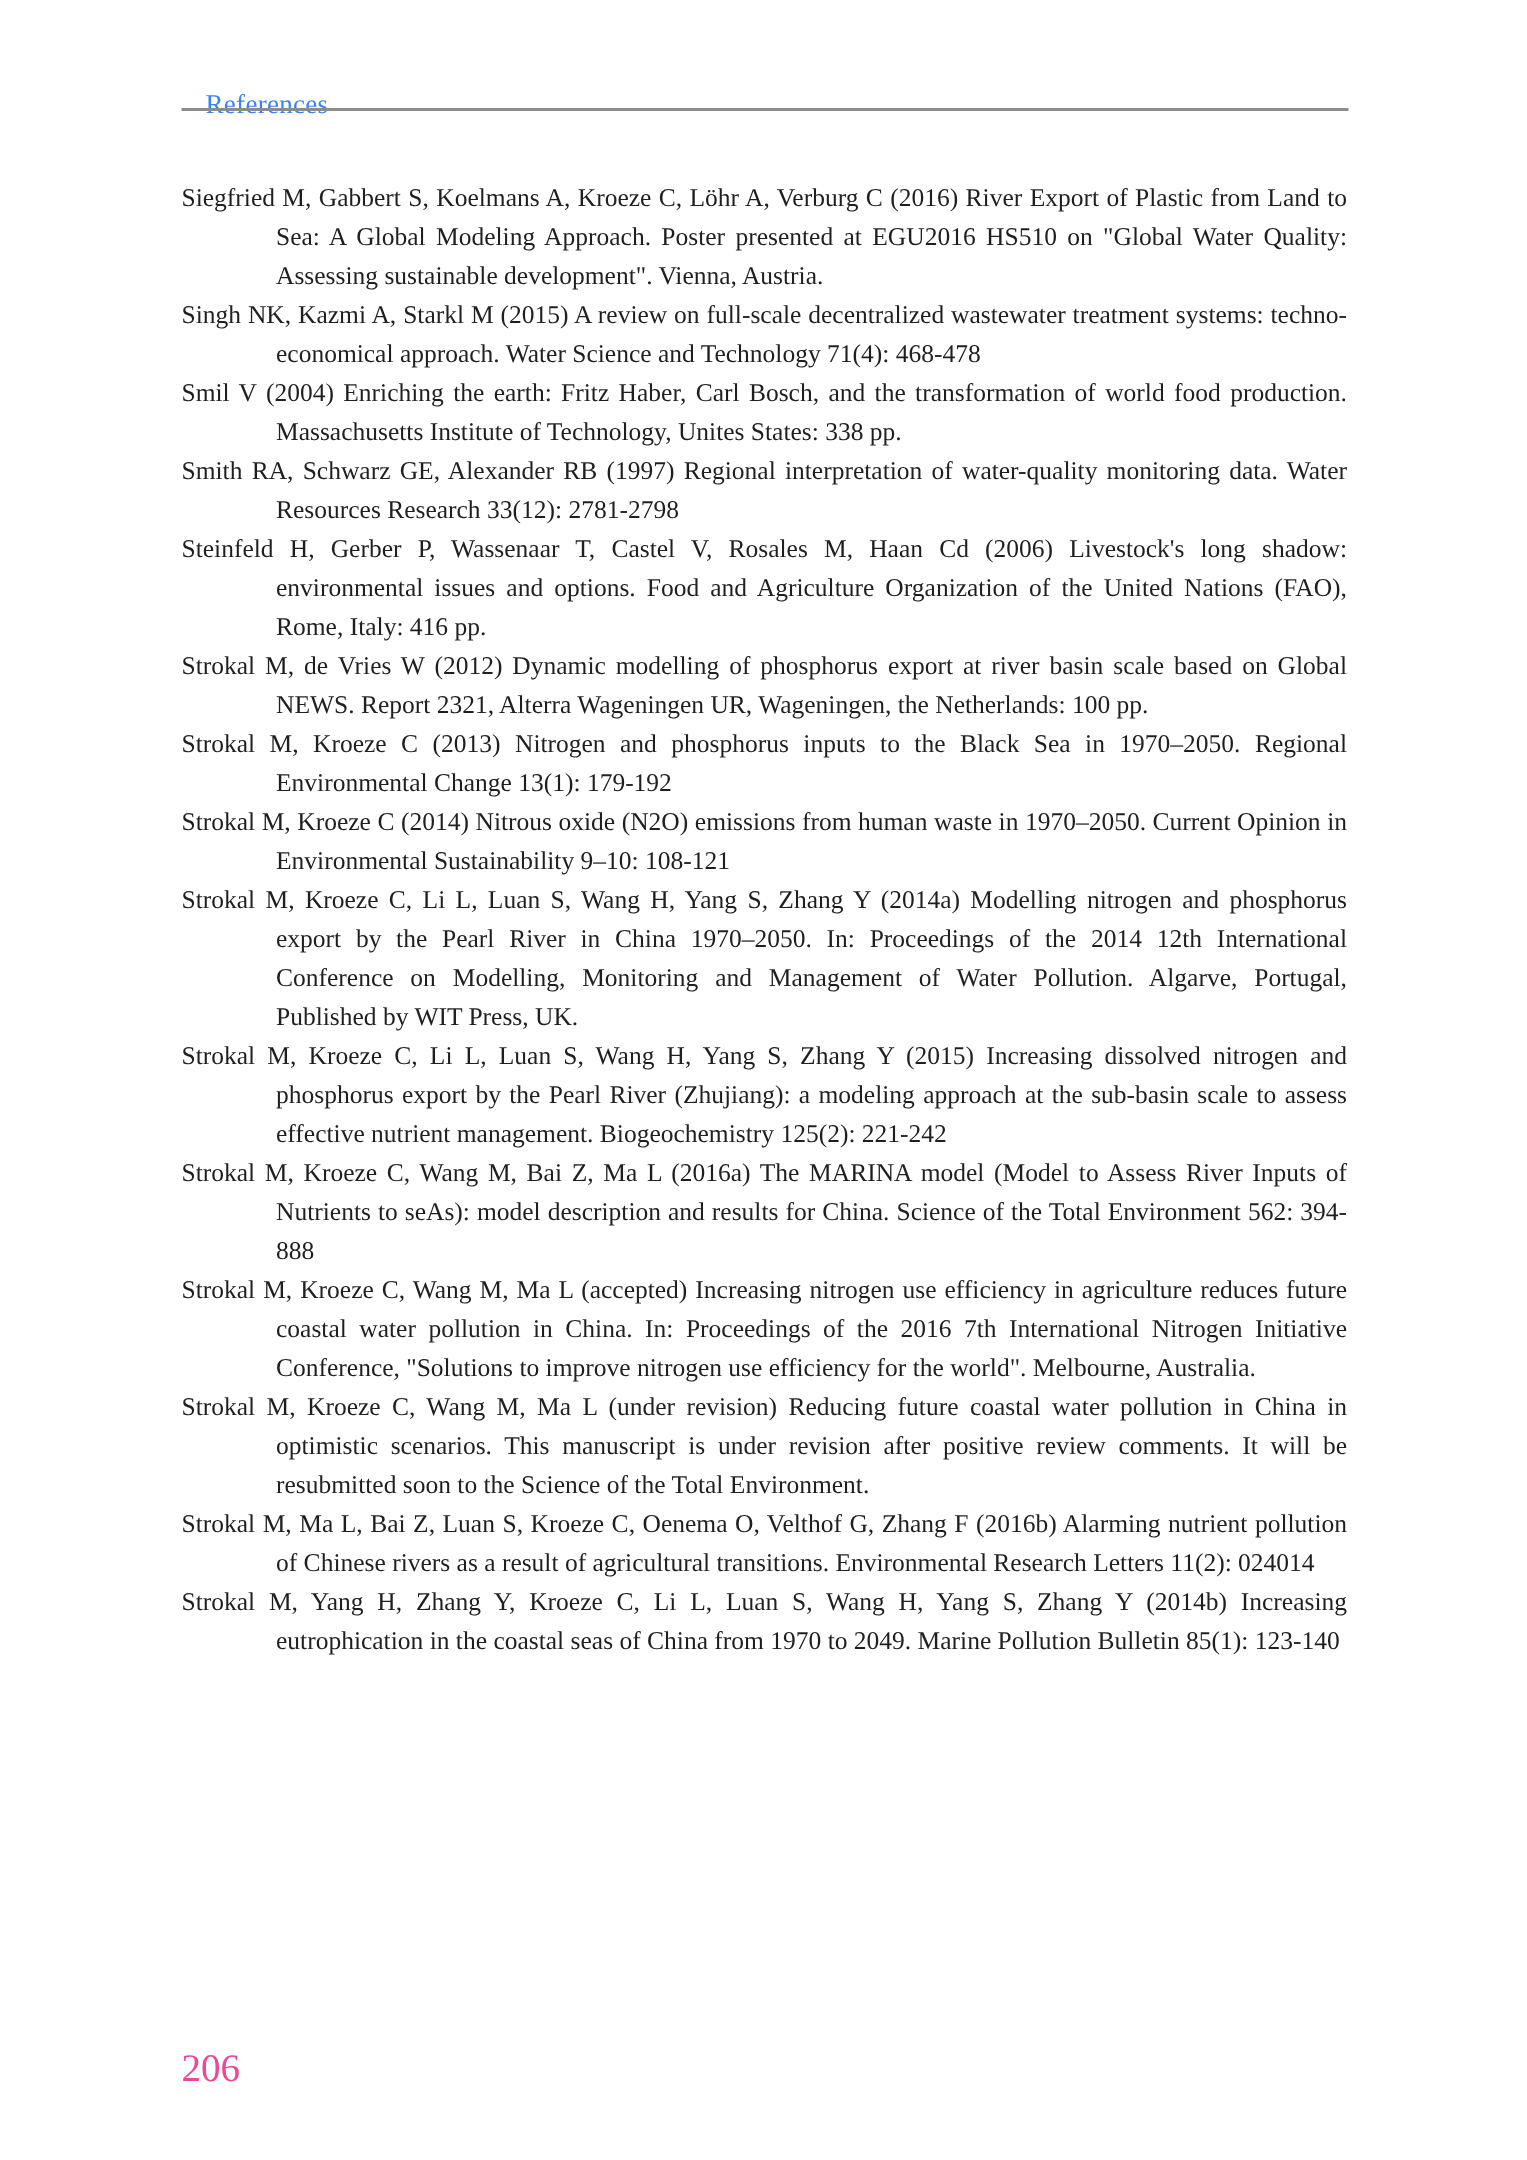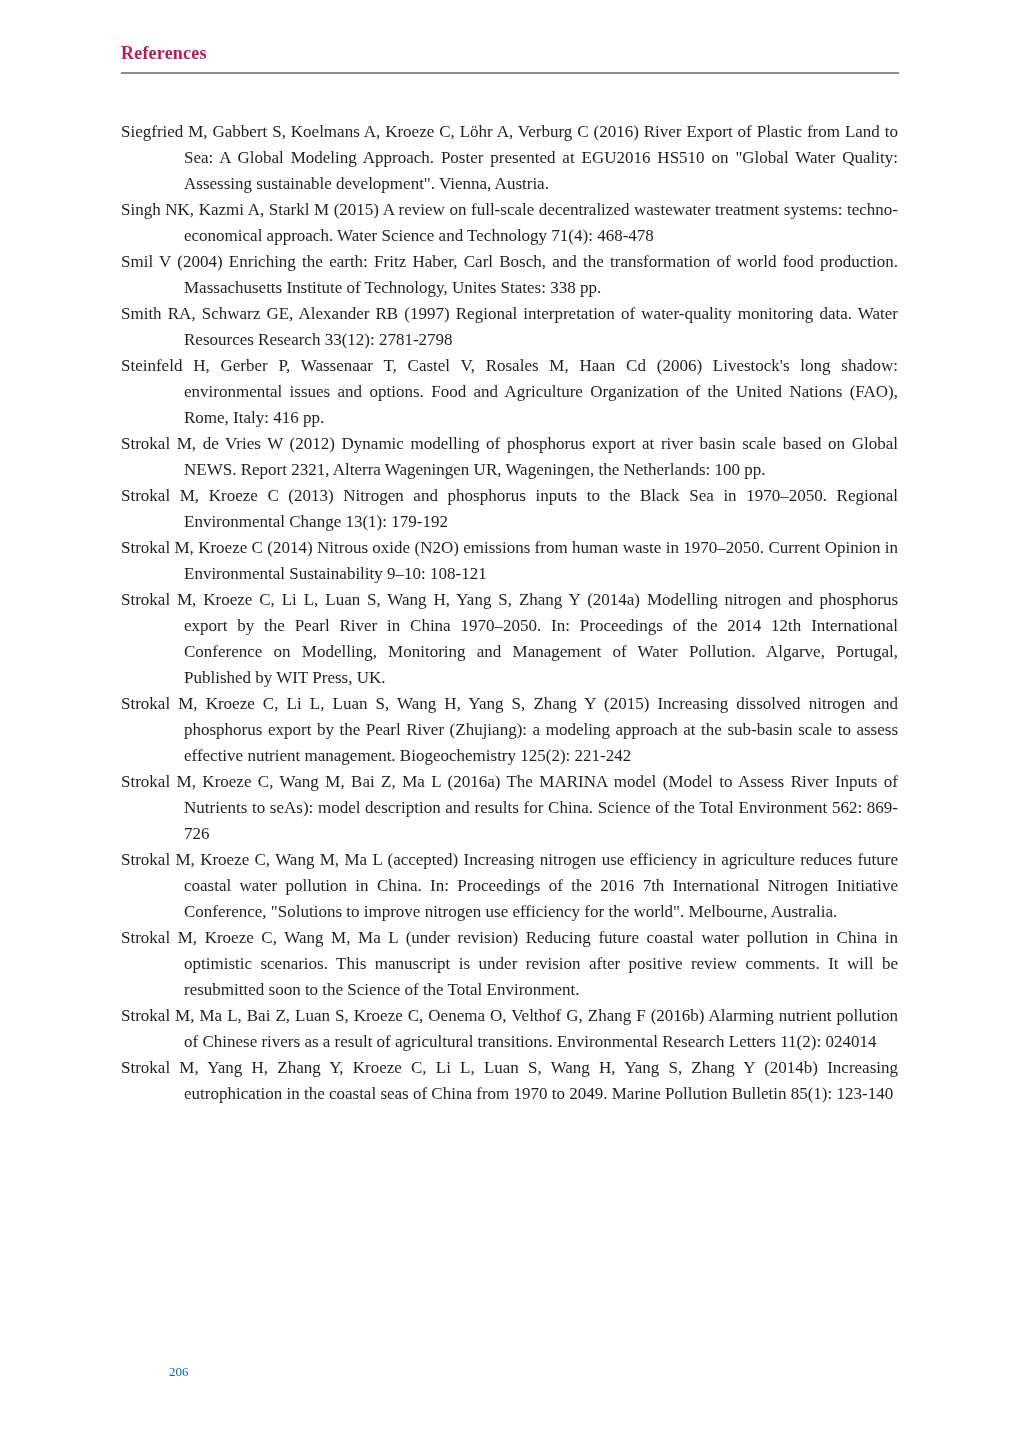--- a/index.html
+++ b/index.html
@@ -19,24 +19,24 @@
     position: absolute;
     inset: 0;
   }
   .doc-header {
     position: absolute;
     left: 121px;
     top: 43px;
     width: 778px;
   }
   .doc-header .title {
-    margin: 0;
+    margin: 16px;
     font-size: 18px;
-    font-weight: bold;
-    color: #be185d;
+    font-weight: normal;
+    color: #3b82f6;
     letter-spacing: 0.2px;
   }
   .header-rule {
     position: absolute;
     left: 121px;
     top: 72px;
     width: 778px;
     height: 1.5px;
     background: #8c8c8c;
   }
@@ -51,23 +51,22 @@
   }
   .ref {
     margin: 0;
     padding-left: 63px;
     text-indent: -63px;
   }
   .page-number {
     position: absolute;
     left: 121px;
     top: 1364px;
-    font-size: 13px;
-    color: #0369a1;
-    margin-left: 48px;
+    font-size: 26px;
+    color: #ec4899;
   }
 </style>
 </head>
 <body>
 
 <div class="page">
 
   <header class="doc-header">
     <h1 class="title">References</h1>
   </header>
@@ -77,21 +76,21 @@
     <p class="ref">Siegfried M, Gabbert S, Koelmans A, Kroeze C, Löhr A, Verburg C (2016) River Export of Plastic from Land to Sea: A Global Modeling Approach. Poster presented at EGU2016 HS510 on "Global Water Quality: Assessing sustainable development". Vienna, Austria.</p>
     <p class="ref">Singh NK, Kazmi A, Starkl M (2015) A review on full-scale decentralized wastewater treatment systems: techno-economical approach. Water  Science and Technology 71(4): 468-478</p>
     <p class="ref">Smil V (2004) Enriching the earth: Fritz Haber, Carl Bosch, and the transformation of world food production. Massachusetts Institute of Technology, Unites States: 338 pp.</p>
     <p class="ref">Smith RA, Schwarz GE, Alexander RB (1997) Regional interpretation of water-quality monitoring data. Water Resources Research 33(12): 2781-2798</p>
     <p class="ref">Steinfeld H, Gerber P, Wassenaar T, Castel V, Rosales M, Haan Cd (2006) Livestock's long shadow: environmental issues and options. Food and Agriculture Organization of the United Nations (FAO), Rome, Italy: 416 pp.</p>
     <p class="ref">Strokal M, de Vries W (2012) Dynamic modelling of phosphorus export at river basin scale based on Global NEWS. Report 2321, Alterra Wageningen UR, Wageningen, the Netherlands: 100 pp.</p>
     <p class="ref">Strokal M, Kroeze C (2013) Nitrogen and phosphorus inputs to the Black Sea in 1970–2050. Regional Environmental Change 13(1): 179-192</p>
     <p class="ref">Strokal M, Kroeze C (2014) Nitrous oxide (N2O) emissions from human waste in 1970–2050. Current Opinion in Environmental Sustainability 9–10: 108-121</p>
     <p class="ref">Strokal M, Kroeze C, Li L, Luan S, Wang H, Yang S, Zhang Y (2014a) Modelling nitrogen and phosphorus export by the Pearl River in China 1970–2050. In:  Proceedings of the 2014 12th International Conference on Modelling, Monitoring and Management of Water Pollution. Algarve, Portugal, Published by WIT Press, UK.</p>
     <p class="ref">Strokal M, Kroeze C, Li L, Luan S, Wang H, Yang S, Zhang Y (2015) Increasing dissolved nitrogen and phosphorus export by the Pearl River (Zhujiang): a modeling approach at the sub-basin scale to assess effective nutrient management. Biogeochemistry 125(2): 221-242</p>
-    <p class="ref">Strokal M, Kroeze C, Wang M, Bai Z, Ma L (2016a) The MARINA model (Model to Assess River Inputs of Nutrients to seAs): model description and results for China. Science of the Total Environment 562: 869-726</p>
+    <p class="ref">Strokal M, Kroeze C, Wang M, Bai Z, Ma L (2016a) The MARINA model (Model to Assess River Inputs of Nutrients to seAs): model description and results for China. Science of the Total Environment 562: 394-888</p>
     <p class="ref">Strokal M, Kroeze C, Wang M, Ma L (accepted) Increasing nitrogen use efficiency in agriculture reduces future coastal water pollution in China. In:  Proceedings of the 2016 7th International Nitrogen Initiative Conference, "Solutions to improve nitrogen use efficiency for the world". Melbourne, Australia.</p>
     <p class="ref">Strokal M, Kroeze C, Wang M, Ma L (under revision) Reducing future coastal water pollution in China in optimistic scenarios. This manuscript is under revision after positive review comments. It will be resubmitted soon to the Science of the Total Environment.</p>
     <p class="ref">Strokal M, Ma L, Bai Z, Luan S, Kroeze C, Oenema O, Velthof G, Zhang F (2016b) Alarming nutrient pollution of Chinese rivers as a result of agricultural transitions. Environmental Research Letters 11(2): 024014</p>
     <p class="ref">Strokal M, Yang H, Zhang Y, Kroeze C, Li L, Luan S, Wang H, Yang S, Zhang Y (2014b) Increasing eutrophication in the coastal seas of China from 1970 to 2049. Marine Pollution Bulletin 85(1): 123-140</p>
   </main>
 
   <footer>
     <div class="page-number">206</div>
   </footer>
 

